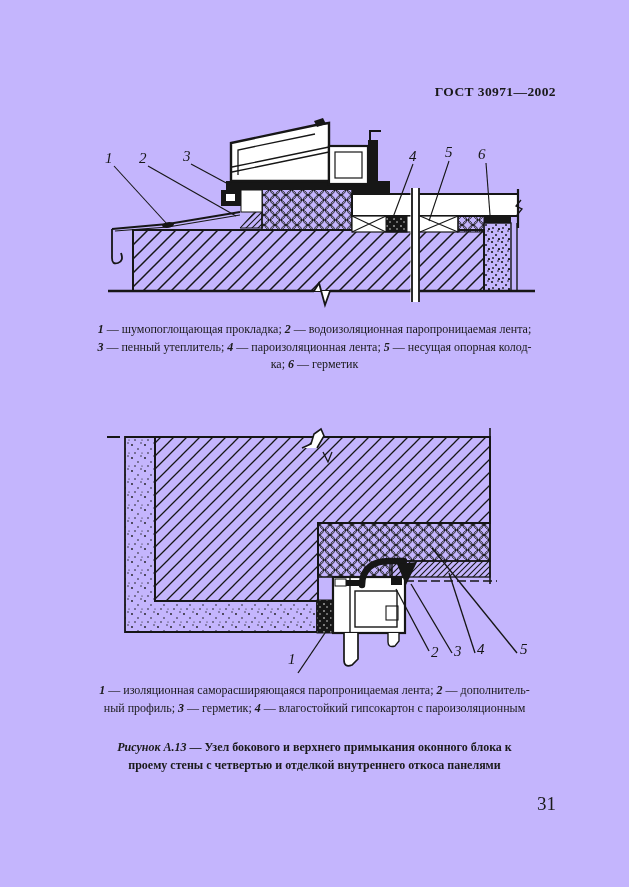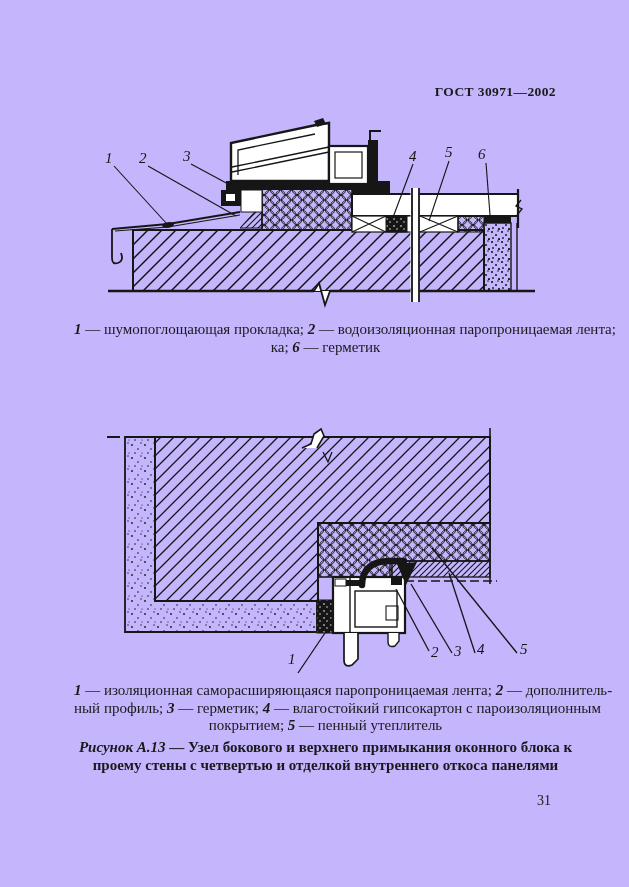--- a/index.html
+++ b/index.html
@@ -6,32 +6,32 @@
   body{width:629px;height:887px;background:#ffffff;overflow:hidden;}
   .page{
     position:relative;width:629px;height:887px;background:#c4b5fd;
     font-family:"Liberation Serif","DejaVu Serif",serif;color:#1a1a1a;
   }
   .hdr{
     position:absolute;top:84px;right:73px;
     font-size:13.5px;font-weight:bold;letter-spacing:.4px;white-space:nowrap;
   }
   .textblock{
-    position:absolute;left:74px;width:503px;text-align:center;
-    font-size:15px;line-height:17.5px;
+    position:absolute;left:63px;width:503px;text-align:center;
+    font-size:12px;line-height:17.5px;
   }
   .legend{top:321px;}
   .legend2{top:682px;}
   .caption{font-weight:bold;}
   .caption1{top:376px;}
   .caption2{top:739px;}
   .tline{white-space:nowrap;}
   em.cnum{font-style:italic;font-weight:bold;font-family:"Liberation Serif",serif;}
   strong.figlabel{font-style:italic;font-weight:bold;}
-  .pgnum{position:absolute;left:537px;top:793px;font-size:14px;}
+  .pgnum{position:absolute;left:537px;top:793px;font-size:19px;}
   svg{position:absolute;display:block;}
   svg text{
     font-family:"Liberation Serif","DejaVu Serif",serif;
     font-style:italic;font-size:15px;fill:#161616;
   }
   .fig1{left:80px;top:113px;}
   .fig2{left:100px;top:423px;}
 </style>
 </head>
 <body>
@@ -145,20 +145,21 @@
       <text x="139" y="163">2</text>
       <text x="183" y="161">3</text>
       <text x="409" y="161">4</text>
       <text x="445" y="157">5</text>
       <text x="478" y="159">6</text>
     </g>
   </svg>
 
   <div class="textblock legend">
       <div class="tline"><em class="cnum">1</em> — шумопоглощающая прокладка; <em class="cnum">2</em> — водоизоляционная паропроницаемая лента;</div>
+      <div class="tline"><em class="cnum">3</em> — пенный утеплитель; <em class="cnum">4</em> — пароизоляционная лента; <em class="cnum">5</em> — несущая опорная колод-</div>
       <div class="tline">ка; <em class="cnum">6</em> — герметик</div>
     </div>
 
   <div class="textblock caption caption1">
     </div>
 
   <svg class="fig2" width="472" height="262" viewBox="100 423 472 262" xmlns="http://www.w3.org/2000/svg">
     <defs>
       <pattern id="h2" width="13" height="13" patternUnits="userSpaceOnUse">
         <path d="M-3.25,16.25 L16.25,-3.25 M-9.75,9.75 L9.75,-9.75 M3.25,22.75 L22.75,3.25" stroke="#161616" stroke-width="1.3" fill="none"></path>
@@ -241,21 +242,20 @@
       <text x="431" y="657">2</text>
       <text x="454" y="656">3</text>
       <text x="477" y="654">4</text>
       <text x="520" y="654">5</text>
     </g>
   </svg>
 
   <div class="textblock legend legend2">
       <div class="tline"><em class="cnum">1</em> — изоляционная саморасширяющаяся паропроницаемая лента; <em class="cnum">2</em> — дополнитель-</div>
       <div class="tline">ный профиль; <em class="cnum">3</em> — герметик; <em class="cnum">4</em> — влагостойкий гипсокартон с пароизоляционным</div>
-      <div class="tline">покрытием; <em class="cnum">5</em> — пенный утеплитель</div>
     </div>
 
   <div class="textblock caption caption2">
       <div class="tline"><strong class="figlabel">Рисунок А.13</strong> — Узел бокового и верхнего примыкания оконного блока к</div>
       <div class="tline">проему стены с четвертью и отделкой внутреннего откоса панелями</div>
     </div>
 
   <div class="pgnum">31</div>
 
 </div>

